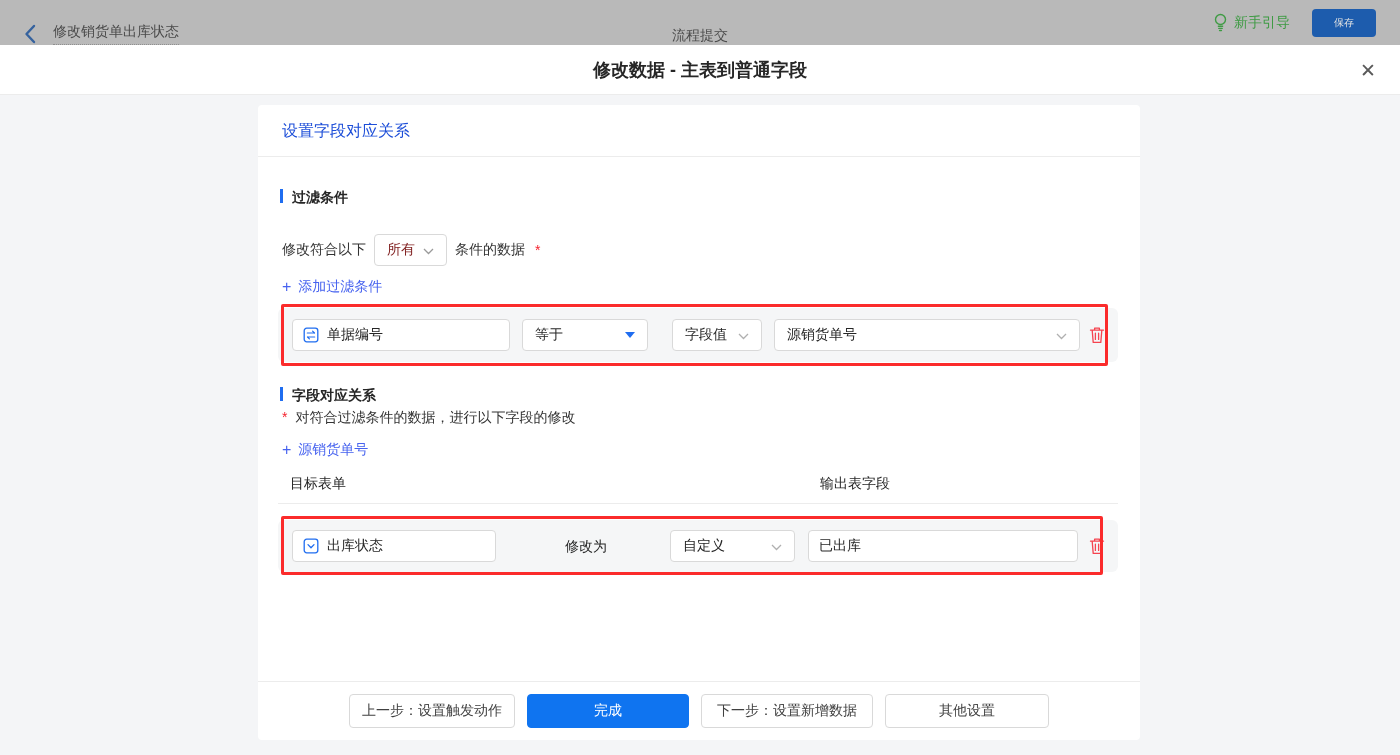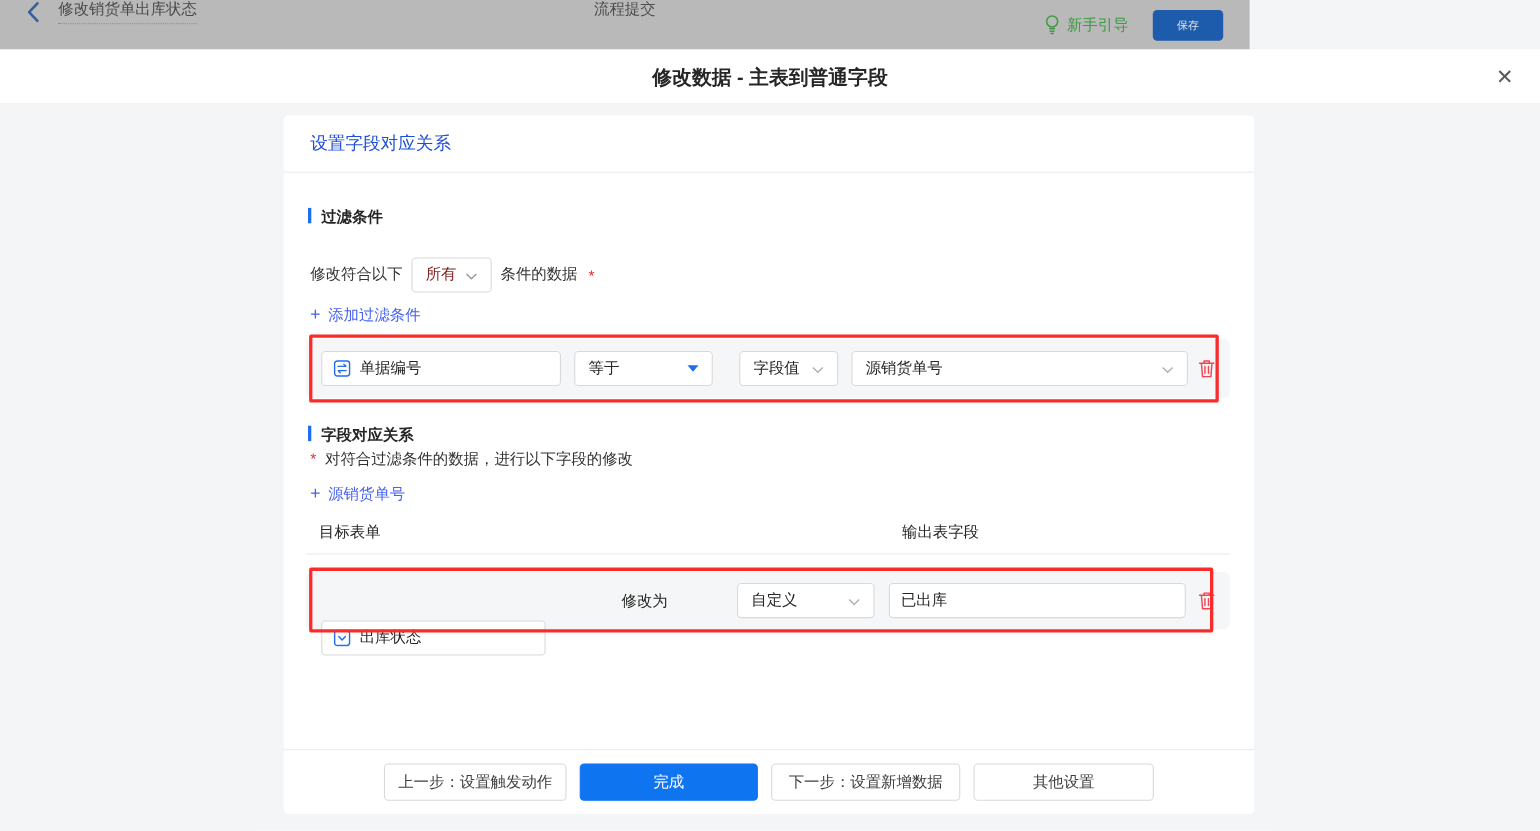--- a/index.html
+++ b/index.html
@@ -1,21 +1,21 @@
 <!DOCTYPE html>
 <html><head>
 <meta charset="utf-8">
 <style>
   * { margin:0; padding:0; box-sizing:border-box; }
   html,body { width:1400px; height:755px; }
   body { font-family:"Liberation Sans","DejaVu Sans",sans-serif; font-size:14px; color:#262626; background:#f4f5f7; }
   #app { position:relative; width:1400px; height:755px; overflow:hidden; background:#f4f5f7; }
 
   
-  .topbar { position:absolute; top:0; left:0; width:1136px; height:45px; background:#b9b9b9; display:flex; align-items:flex-start; padding:0 24px; }
+  .topbar { position:absolute; top:0; left:0; width:1400px; height:45px; background:#b9b9b9; display:flex; align-items:flex-end; padding:0 24px; }
   .tb-left { display:flex; align-items:center; gap:16px; }
   .tb-title { color:#4a4a4a; font-size:14px; border-bottom:1px dotted #8f8f8f; padding-bottom:3px; cursor:text; }
   .tb-center { position:absolute; left:50%; transform:translateX(-50%); color:#4c4c4c; font-size:14px; }
   .tb-right { position:absolute; right:24px; top:0; height:45px; display:flex; align-items:center; gap:22px; }
   .guide { display:flex; align-items:center; gap:6px; color:#3f9b44; cursor:pointer; }
   .save-btn { width:64px; height:28px; background:#1d5cad; color:#e3e3e3; border:none; border-radius:4px; font-size:10px; cursor:pointer; font-family:inherit; }
 
   
   .modal-header { position:absolute; top:45px; left:0; width:1400px; height:50px; background:#ffffff; border-bottom:1px solid #ececec; }
   .modal-title { text-align:center; line-height:50px; font-size:18px; font-weight:700; color:#262626; }
@@ -189,21 +189,21 @@
       <span>源销货单号</span>
     </a>
 
     <div class="cols">
       <span class="col-target">目标表单</span>
       <span class="col-output">输出表字段</span>
     </div>
     <div class="cols-border"></div>
 
     <div class="grow row2">
-      <div class="fld-input" style="left:14px; top:10px; width:204px;margin-top:34px;">
+      <div class="fld-input" style="left:14px; top:10px; width:204px;">
         <span style="display:flex;">
           <svg width="16" height="16" viewBox="0 0 16 16">
               <rect x="1.2" y="1.2" width="13.6" height="13.6" rx="2.5" fill="none" stroke="#1f6df0" stroke-width="1.3"></rect>
               <polyline points="5,6.6 8,9.8 11,6.6" fill="none" stroke="#1f6df0" stroke-width="1.3" stroke-linecap="round" stroke-linejoin="round"></polyline>
             </svg>
         </span>
         <span>出库状态</span>
       </div>
       <span class="mod-label" style="left:287px; top:18px;">修改为</span>
       <div class="asel" style="left:392px; top:10px; width:125px;">

